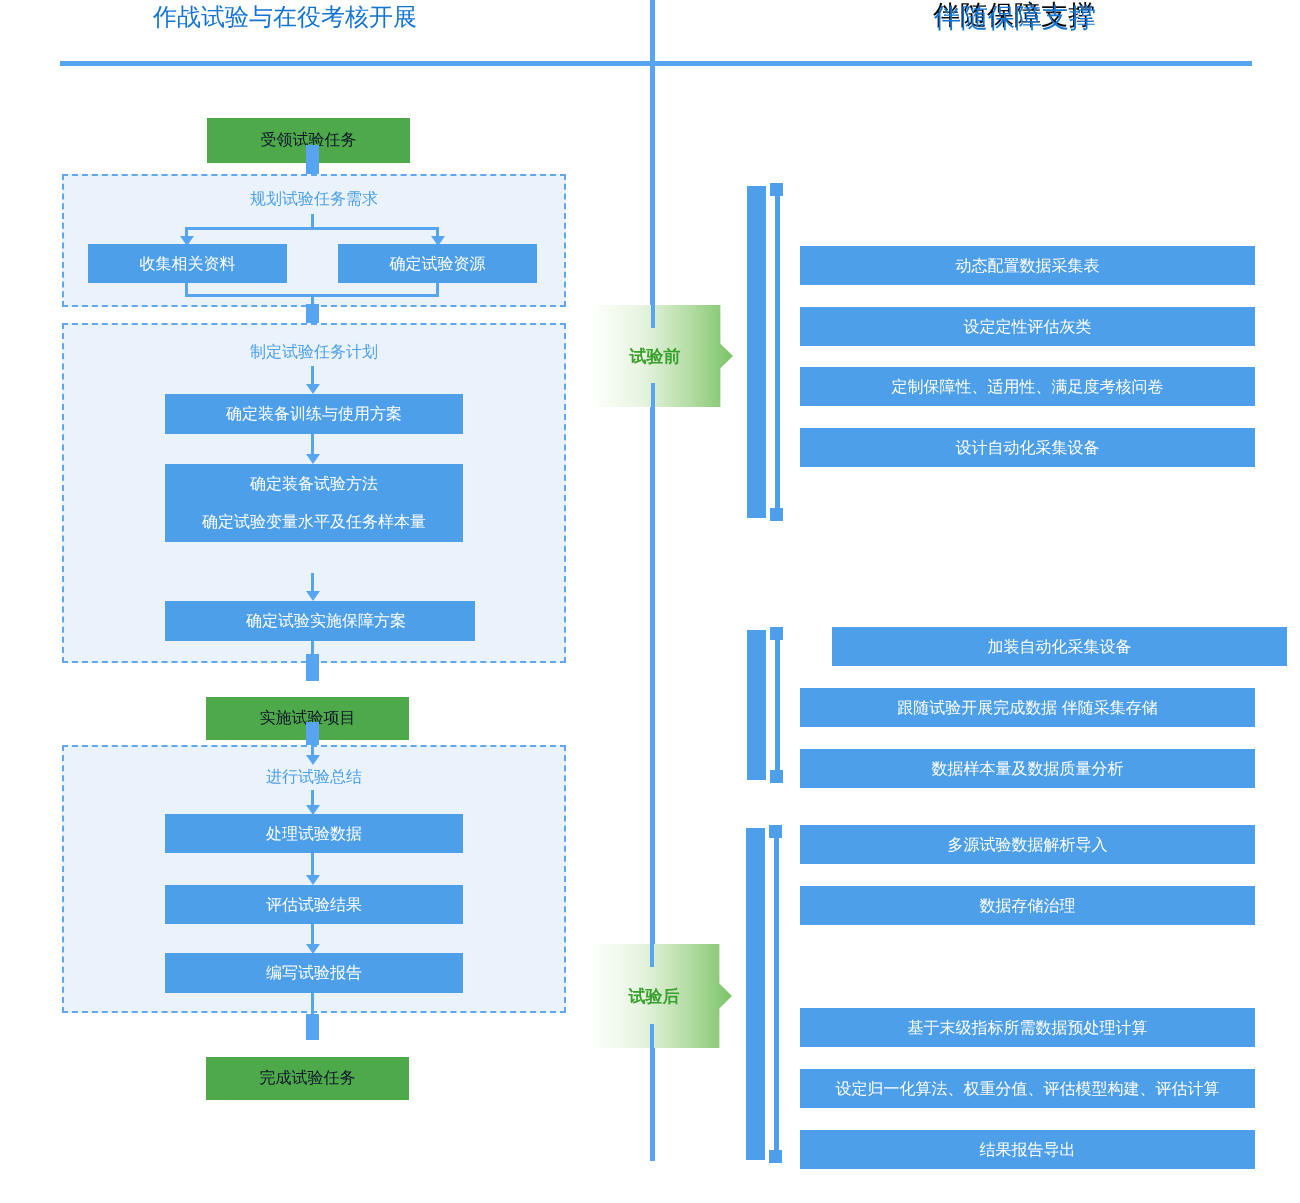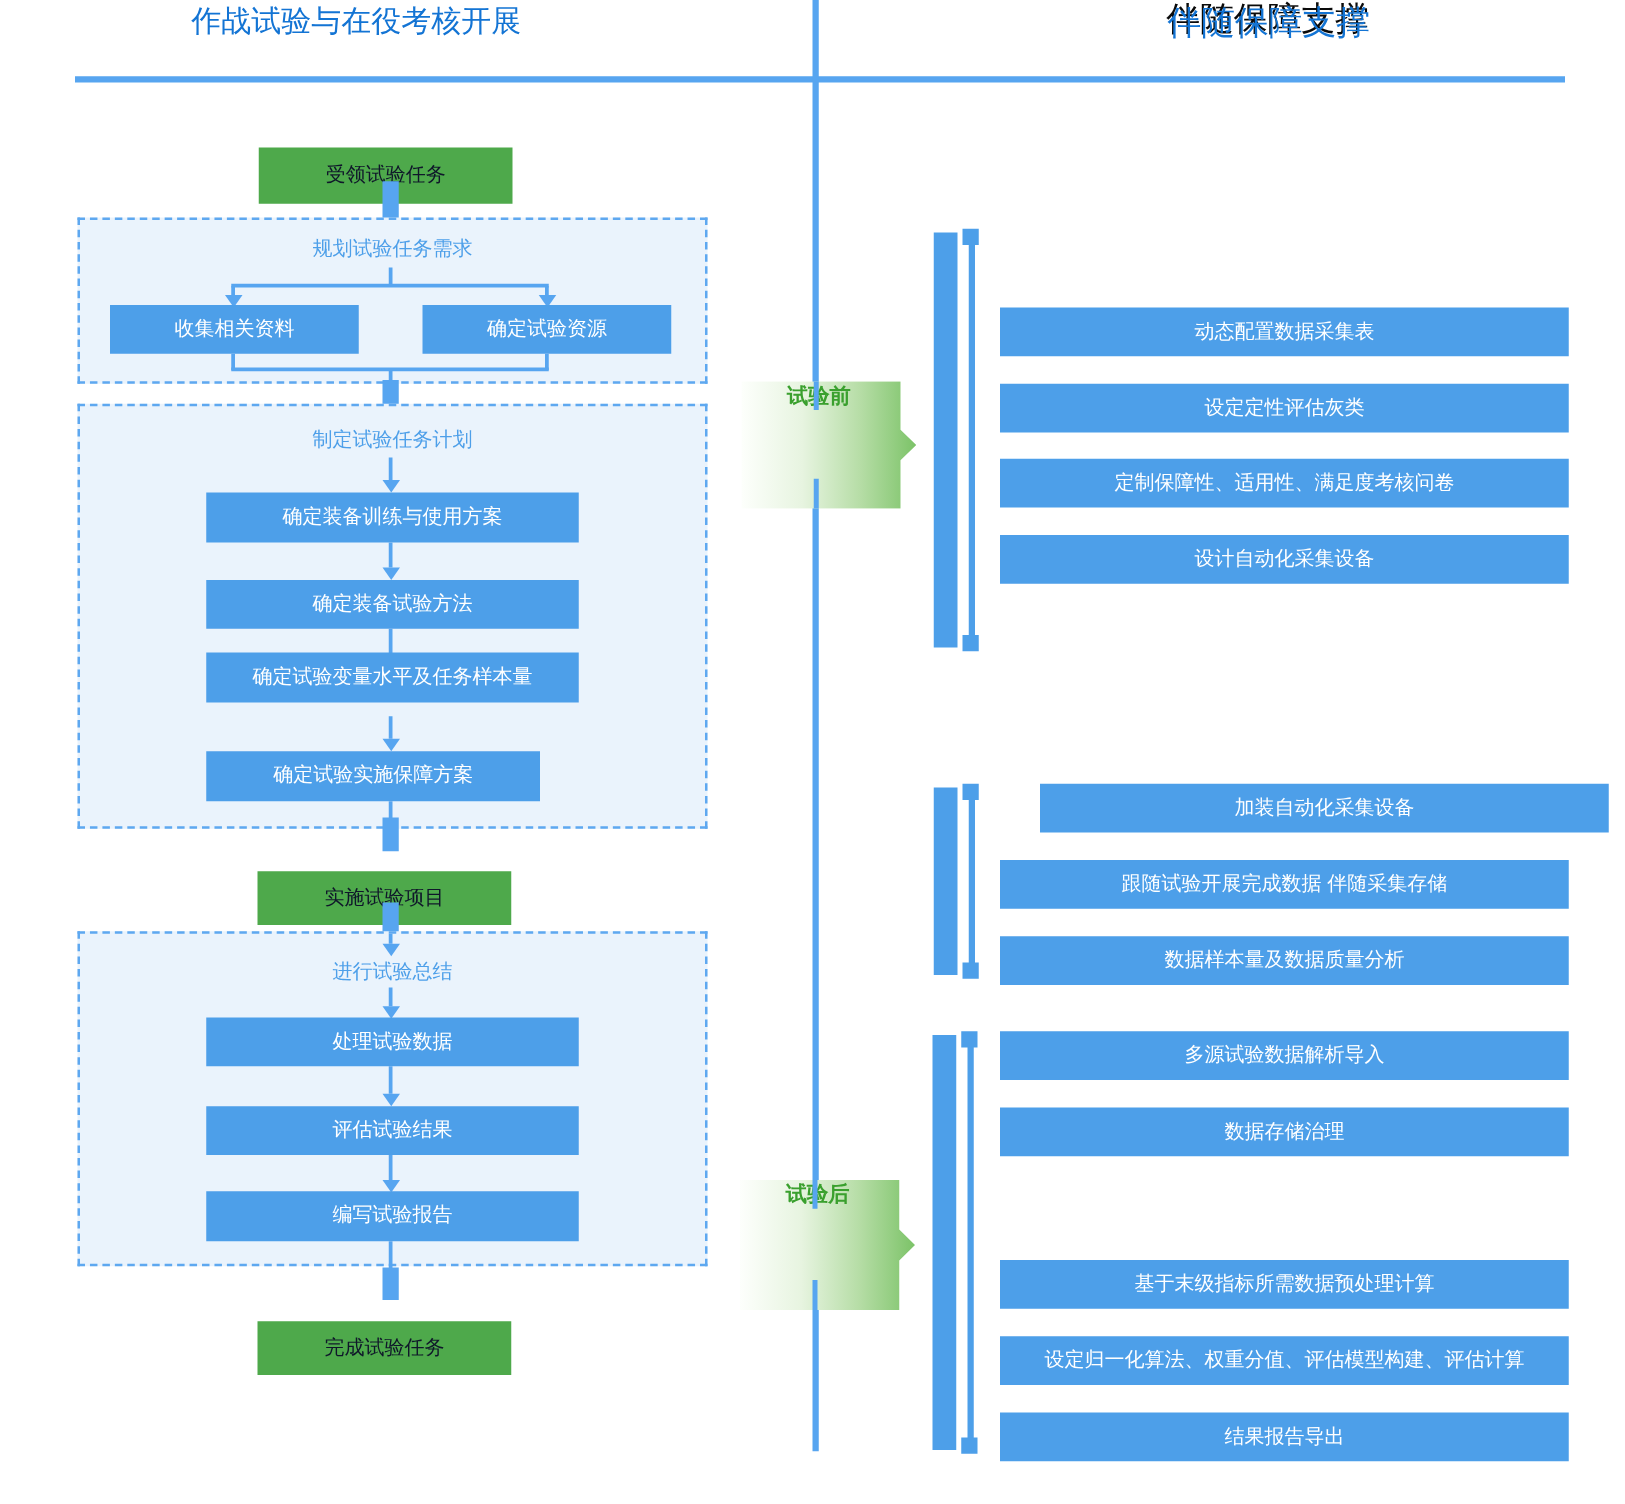--- a/index.html
+++ b/index.html
@@ -18,21 +18,21 @@
   .stage{background:#EAF3FC;border:2px dashed #5EA8F0;box-sizing:border-box;}
   .stitle{color:#4D9FE9;font-size:16px;text-align:center;}
   
   .vline{width:3px;background:#57A5F0;}
   .hline{height:3px;background:#57A5F0;}
   .thick{width:13px;background:#57A5F0;}
   .ah{width:0;height:0;border-left:7px solid transparent;border-right:7px solid transparent;border-top:10px solid #57A5F0;}
   
   .phase{clip-path:polygon(0 0,91% 0,91% 38%,100% 50%,91% 62%,91% 100%,0 100%);
          background:linear-gradient(to right,#fdfffc 0%,#e7f4e0 35%,#b6dda6 68%,#7cc368 100%);
-         display:flex;align-items:flex-start;justify-content:center;
+         display:flex;align-items:center;justify-content:center;
          color:#3AA02E;font-weight:bold;font-size:17px;}
   .phase .lbl{padding-right:16px;}
   .pass{position:absolute;left:58px;width:4px;background:#57A5F0;}
   .pass.top{top:0;height:23px;}
   .pass.bot{bottom:0;height:24px;}
   
   .bracket{width:36px;}
   .bracket .bspine{position:absolute;left:0;top:3px;bottom:3px;width:19px;background:#4D9FE9;}
   .bracket .bline{position:absolute;right:3px;top:11px;bottom:11px;width:5px;background:#4D9FE9;}
   .bracket .btab{position:absolute;right:0;width:13px;height:13px;background:#4D9FE9;}
@@ -72,24 +72,24 @@
   <div class="abs stage" style="left:62px;top:323px;width:504px;height:340px;"></div>
   <div class="abs stitle" style="left:62px;top:342px;width:504px;">制定试验任务计划</div>
   <div class="abs vline" style="left:311px;top:366px;height:18px;"></div>
   <div class="abs ah" style="left:306px;top:384px;"></div>
   <div class="abs bbox" style="left:165px;top:394px;width:298px;height:40px;">确定装备训练与使用方案</div>
   <div class="abs vline" style="left:311px;top:434px;height:20px;"></div>
   <div class="abs ah" style="left:306px;top:454px;"></div>
   <div class="abs bbox" style="left:165px;top:464px;width:298px;height:39px;">确定装备试验方法</div>
   <div class="abs vline" style="left:311px;top:503px;height:20px;"></div>
   <div class="abs ah" style="left:306px;top:523px;"></div>
-  <div class="abs bbox" style="left:165px;top:522px;width:298px;height:40px;">确定试验变量水平及任务样本量</div>
+  <div class="abs bbox" style="left:165px;top:502px;width:298px;height:40px;">确定试验变量水平及任务样本量</div>
   <div class="abs vline" style="left:311px;top:573px;height:18px;"></div>
   <div class="abs ah" style="left:306px;top:591px;"></div>
-  <div class="abs bbox" style="left:165px;top:601px;width:267px;height:40px;">确定试验实施保障方案</div>
+  <div class="abs bbox" style="left:165px;top:601px;width:298px;height:40px;padding-left:12px;">确定试验实施保障方案</div>
   <div class="abs vline" style="left:311px;top:641px;height:14px;"></div>
   <div class="abs thick" style="left:306px;top:654px;height:27px;"></div>
 
   <div class="abs gbox" style="left:206px;top:679px;width:203px;height:43px;">实施试验项目</div>
   <div class="abs thick" style="left:306px;top:722px;height:26px;"></div>
 
   <div class="abs stage" style="left:62px;top:745px;width:504px;height:268px;"></div>
   <div class="abs vline" style="left:311px;top:747px;height:8px;"></div>
   <div class="abs ah" style="left:306px;top:755px;"></div>
   <div class="abs stitle" style="left:62px;top:767px;width:504px;">进行试验总结</div>

